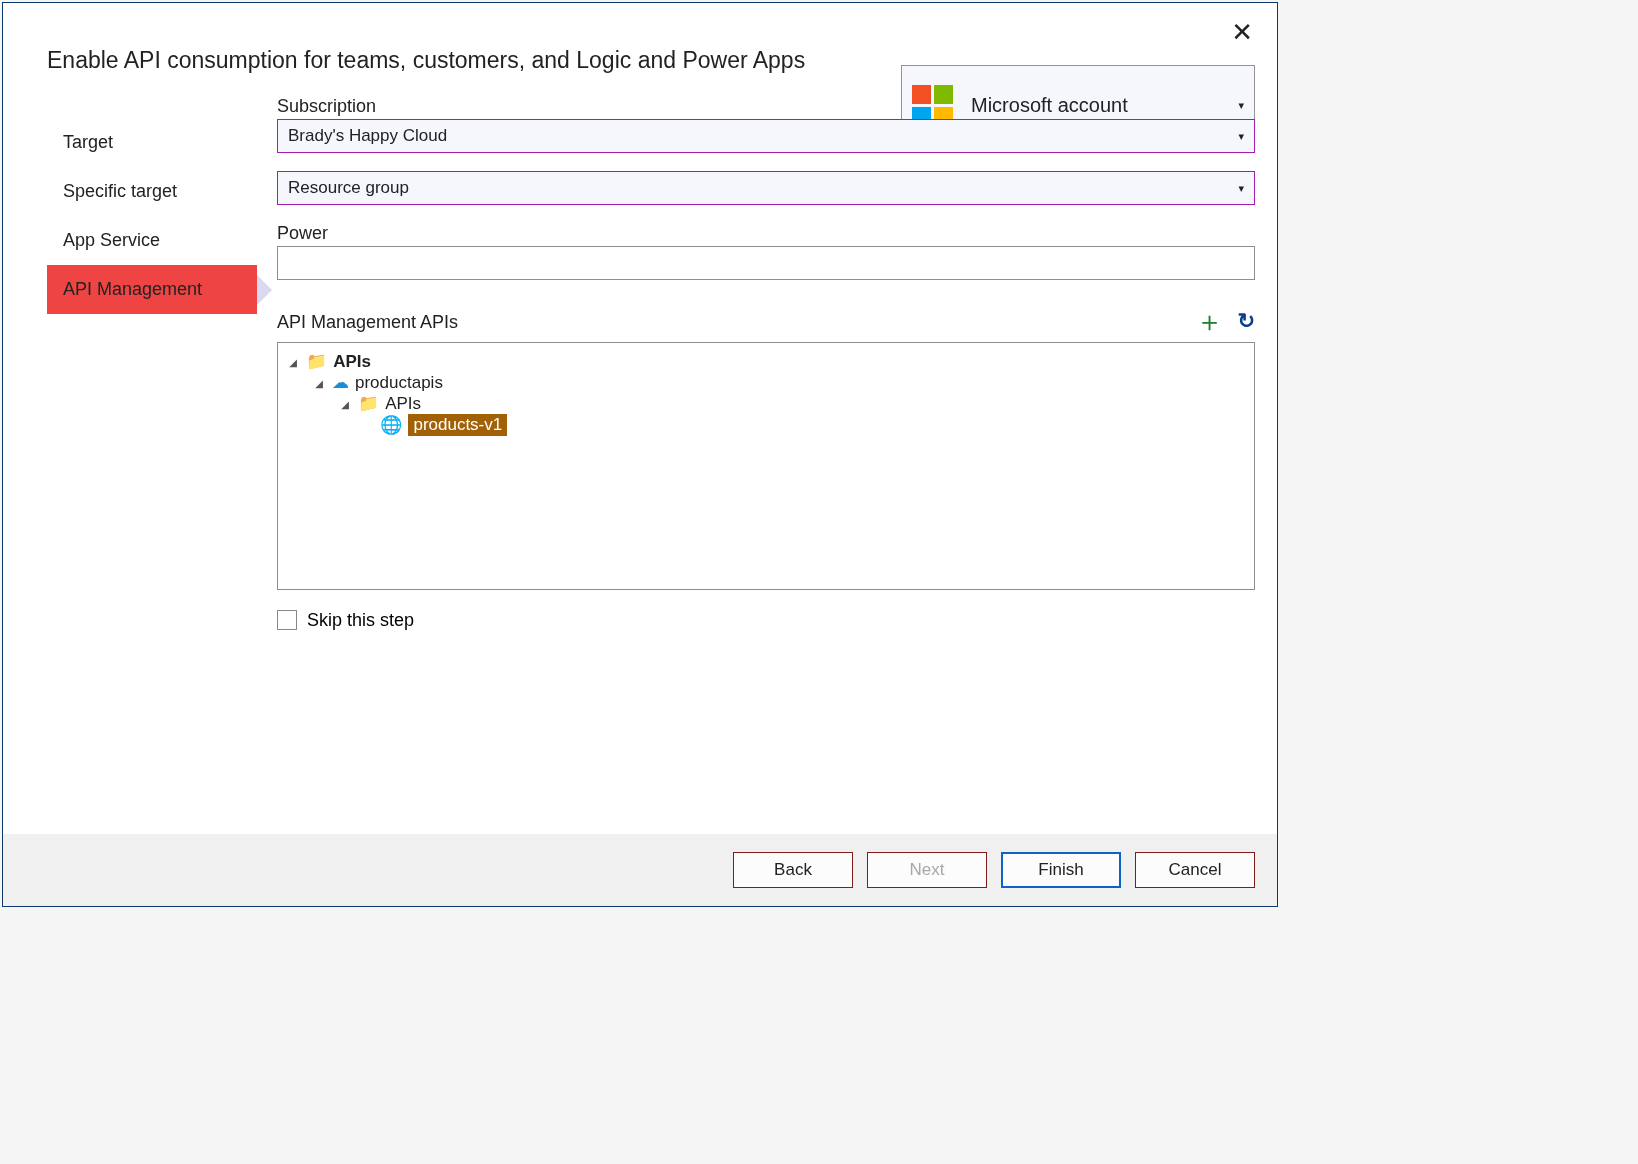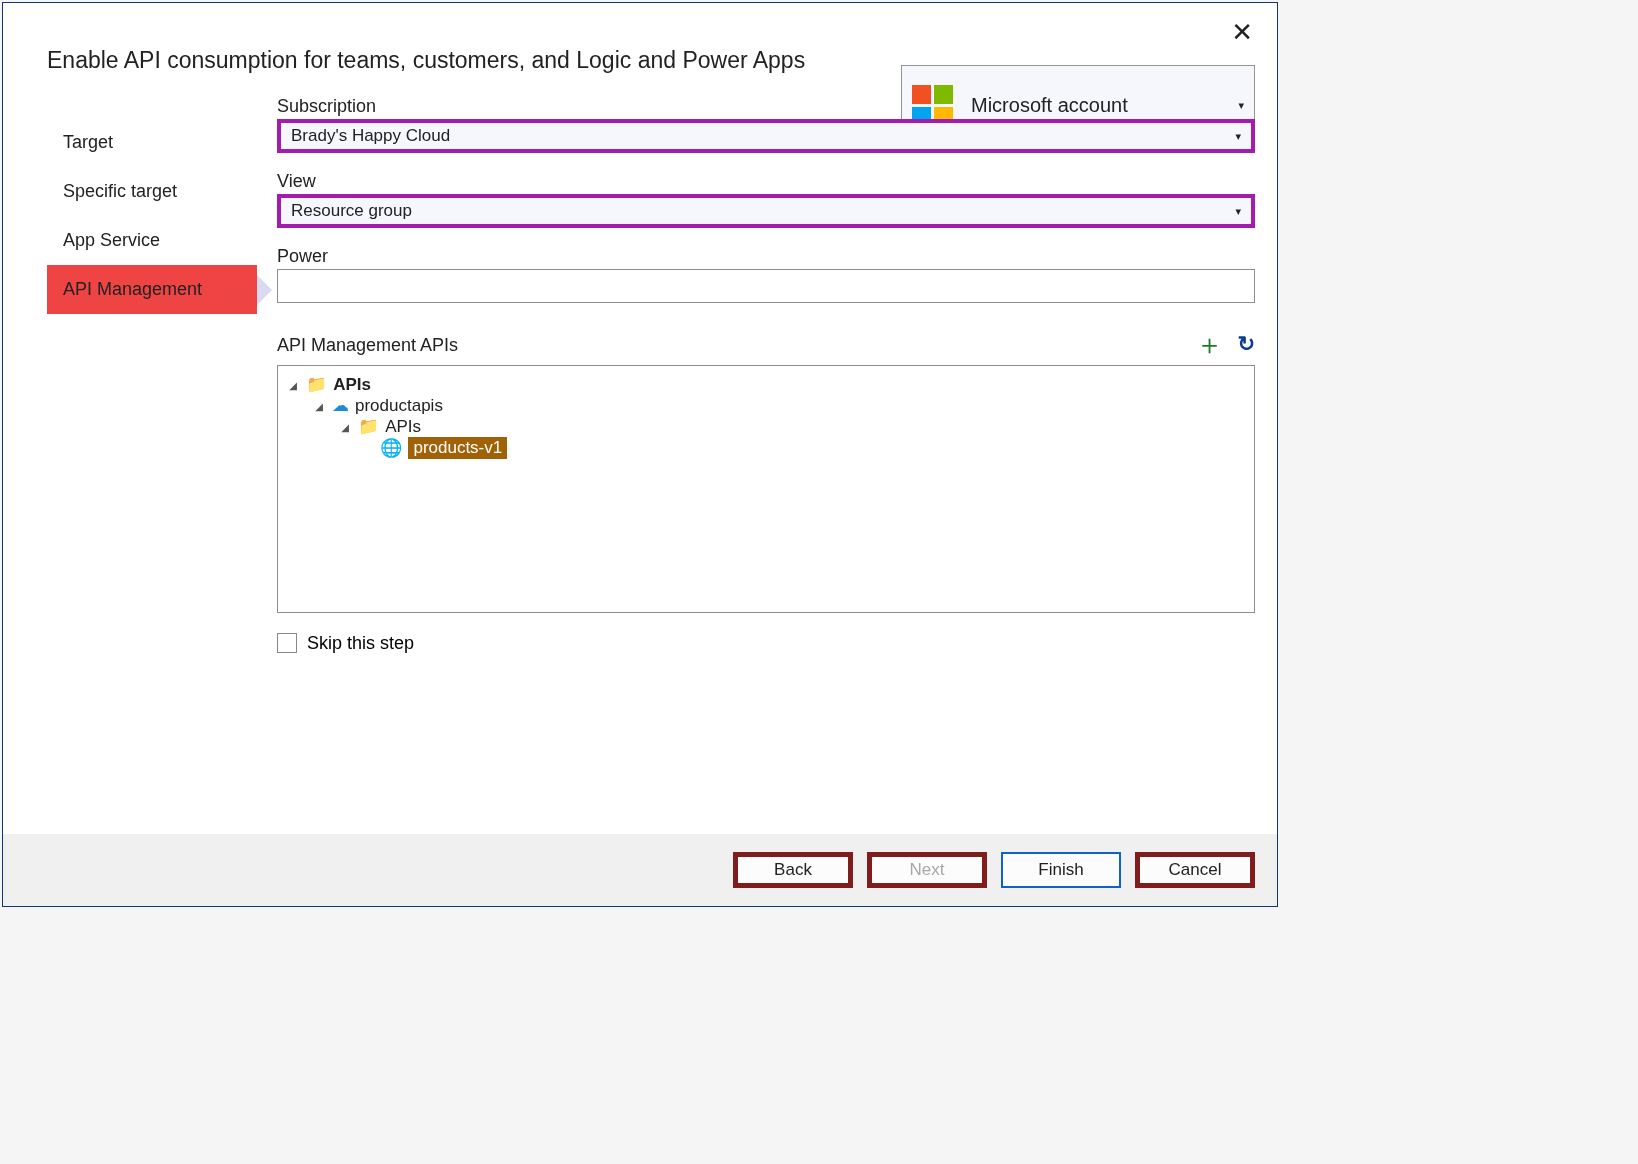--- a/index.html
+++ b/index.html
@@ -122,21 +122,21 @@
   .field-label {
     font-size: 18px;
     color: #222;
     margin-bottom: 2px;
     margin-top: 0;
   }
   .dropdown {
     width: 100%;
     height: 34px;
     background: #f5f7fc;
-    border: 4px solid #a21caf;
+    border: 1px solid #a21caf;
     display: flex;
     align-items: center;
     padding: 0 10px;
     margin-bottom: 18px;
     font-size: 17px;
     color: #222;
     cursor: pointer;
     position: relative;
   }
   .dd-caret {
@@ -247,21 +247,21 @@
     background: #f0f0f0;
     padding: 18px 22px;
     display: flex;
     justify-content: flex-end;
     gap: 14px;
   }
   .btn {
     width: 120px;
     height: 36px;
     font-size: 17px;
-    border: 5px solid #7f1d1d;
+    border: 1px solid #7f1d1d;
     background: #fcfcfc;
     color: #222;
     cursor: pointer;
   }
   .btn:disabled {
     color: #a8a8a8;
     cursor: default;
   }
   .btn.primary {
     border: 2px solid #0d63c6;
@@ -298,21 +298,20 @@
     </div>
 
     <div class="form-area">
 
       <div class="field-label">Subscription</div>
       <div class="dropdown">
         <span>Brady's Happy Cloud</span>
         <span class="dd-caret">▾</span>
       </div>
 
-      <div class="field-label">View</div>
       <div class="dropdown">
         <span>Resource group</span>
         <span class="dd-caret">▾</span>
       </div>
 
       <div class="field-label">Power</div>
       <input class="textbox" type="text" value="" style="">
 
       <div class="apis-header">
         <span class="apis-header-label">API Management APIs</span>

